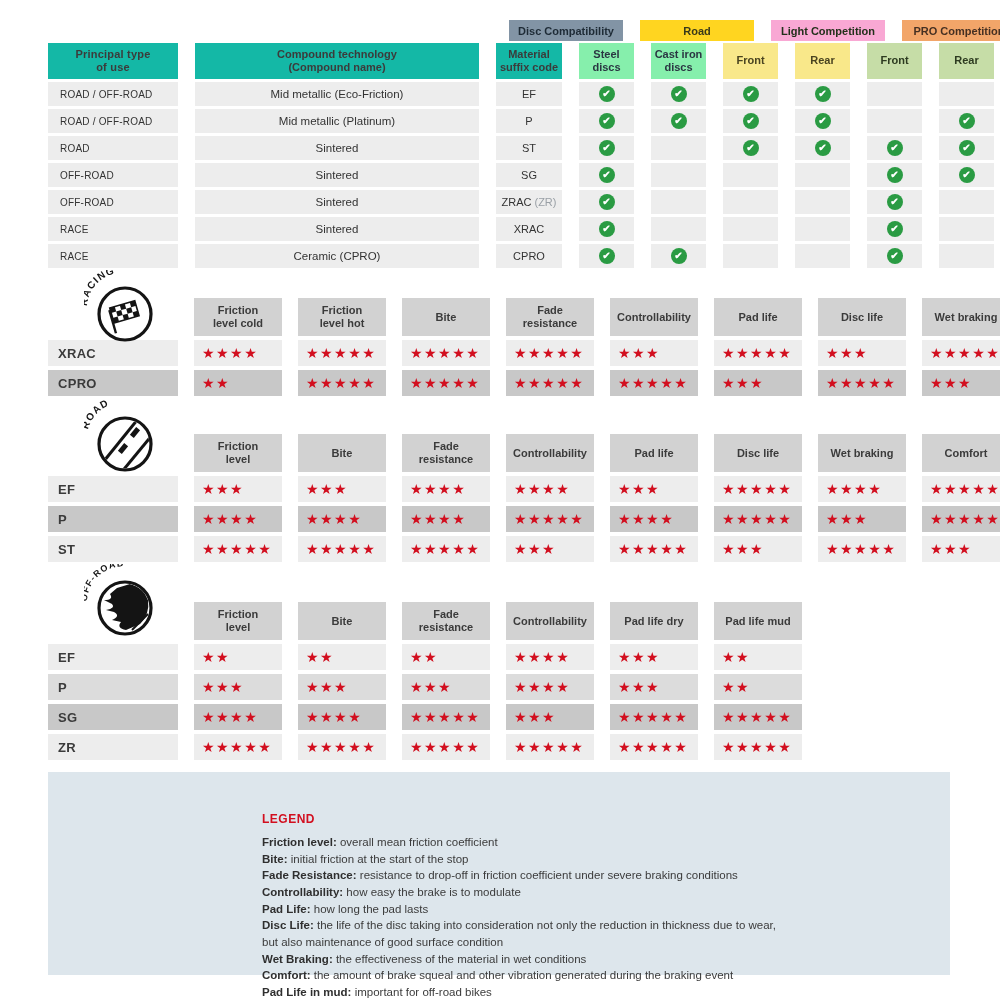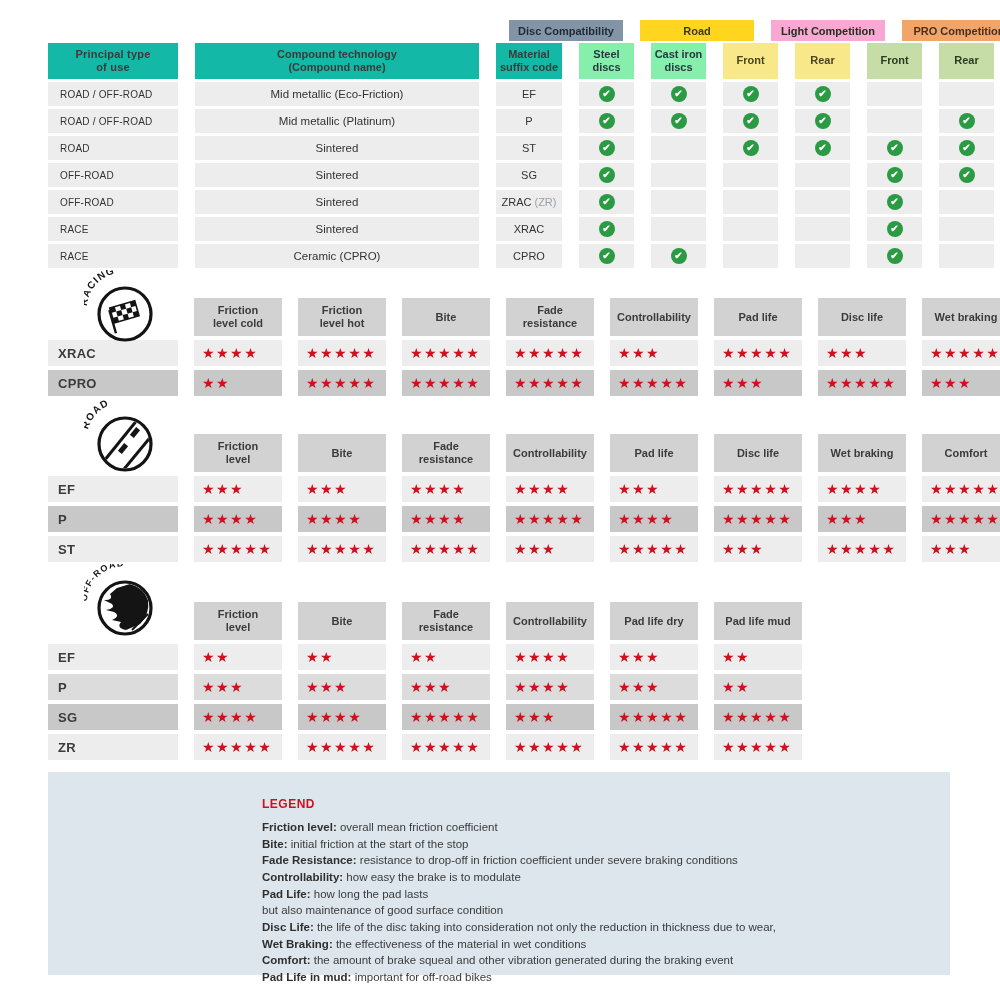--- a/index.html
+++ b/index.html
@@ -49,21 +49,21 @@
   .scell:not(.slabel){width:88px;}
   .srow:not(.shead) .scell{height:26px;}
   .lab{justify-content:flex-start;padding-left:10px;font-size:13px;font-weight:bold;color:#3b3b3b;letter-spacing:.3px;}
   .stars{justify-content:flex-start;padding-left:8px;color:#d20f1f;font-size:14px;letter-spacing:1.5px;overflow:hidden;}
   .light{background:#ededed;}
   .mid{background:#dcdcdc;}
   .dark{background:#c8c8c8;}
   .arc-text{font-size:10px;font-weight:bold;letter-spacing:1.2px;fill:#141414;}
 
   
-  .legend{position:absolute;left:48px;top:772px;width:902px;height:203px;background:#dde6ec;box-sizing:border-box;padding:25px 20px 0 214px;}
+  .legend{position:absolute;left:48px;top:772px;width:902px;height:203px;background:#dde6ec;box-sizing:border-box;padding:40px 20px 0 214px;}
   .lg-title{color:#d20f1f;font-weight:bold;font-size:12px;letter-spacing:.5px;margin-bottom:8px;}
   .lg-line{font-size:11.5px;line-height:1.45;color:#3b3b3b;}
   .lg-line b{color:#2f2f2f;}
 </style>
 </head>
 <body>
 
 <div class="page">
 
   <div class="compat">
@@ -446,21 +446,21 @@
   </div>
 
   <div class="legend">
     <div class="lg-title">LEGEND</div>
     <div id="legend-items">
         <div class="lg-line"><b>Friction level:</b> overall mean friction coefficient</div>
         <div class="lg-line"><b>Bite:</b> initial friction at the start of the stop</div>
         <div class="lg-line"><b>Fade Resistance:</b> resistance to drop-off in friction coefficient under severe braking conditions</div>
         <div class="lg-line"><b>Controllability:</b> how easy the brake is to modulate</div>
         <div class="lg-line"><b>Pad Life:</b> how long the pad lasts</div>
+        <div class="lg-line"><b>Disc Life:</b> the life of the disc taking into consideration not only the reduction in thickness due to wear,</div>
         <div class="lg-line">but also maintenance of good surface condition</div>
-        <div class="lg-line"><b>Disc Life:</b> the life of the disc taking into consideration not only the reduction in thickness due to wear,</div>
         <div class="lg-line"><b>Wet Braking:</b> the effectiveness of the material in wet conditions</div>
         <div class="lg-line"><b>Comfort:</b> the amount of brake squeal and other vibration generated during the braking event</div>
         <div class="lg-line"><b>Pad Life in mud:</b> important for off-road bikes</div>
       </div>
   </div>
 
 </div>
 
 </body></html>

